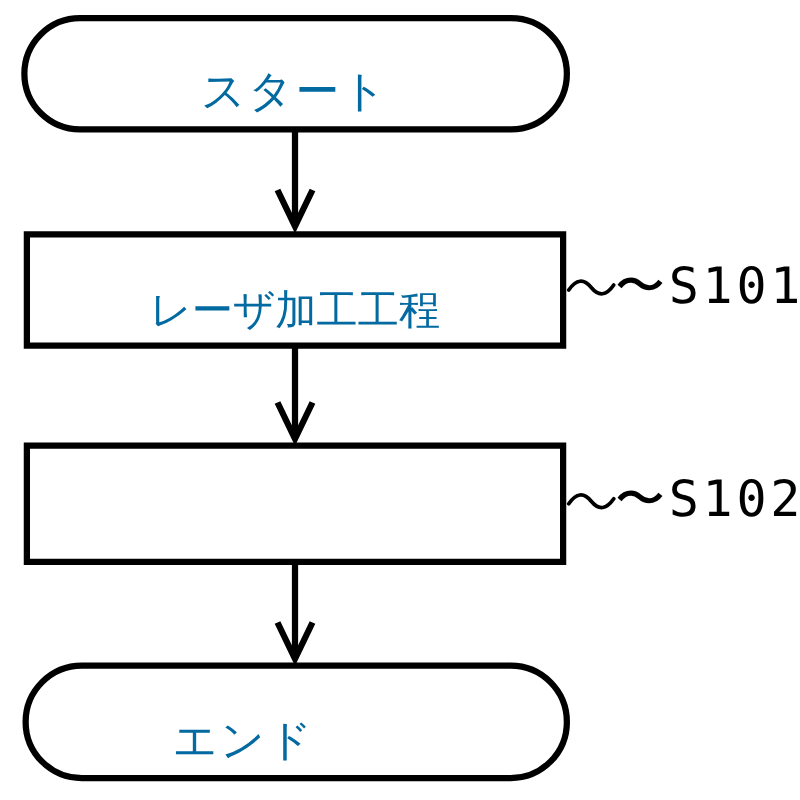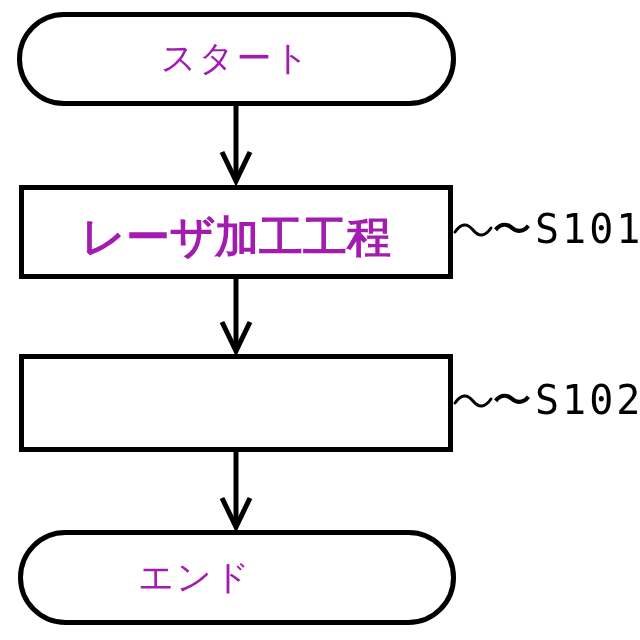--- a/index.html
+++ b/index.html
@@ -42,34 +42,34 @@
   }
   .squiggle {
     stroke: #000000;
     stroke-width: 3;
     fill: none;
     stroke-linecap: round;
   }
   .node-label {
     position: absolute;
     text-align: center;
-    color: #a21caf;
+    color: #0369a1;
     font-family: "DejaVu Sans", "Liberation Sans", sans-serif;
     font-weight: 400;
     white-space: nowrap;
     line-height: 1;
+    margin-top: 16px;
   }
   .terminal-label {
     font-size: 35px;
     letter-spacing: 2px;
   }
   .process-label {
-    font-size: 44px;
+    font-size: 33px;
     letter-spacing: 0px;
-    font-weight: bold;
   }
   .step-label {
     position: absolute;
     color: #000000;
     font-family: "DejaVu Sans Mono", "Liberation Mono", monospace;
     font-size: 40px;
     letter-spacing: 3px;
     white-space: nowrap;
     line-height: 1;
   }

